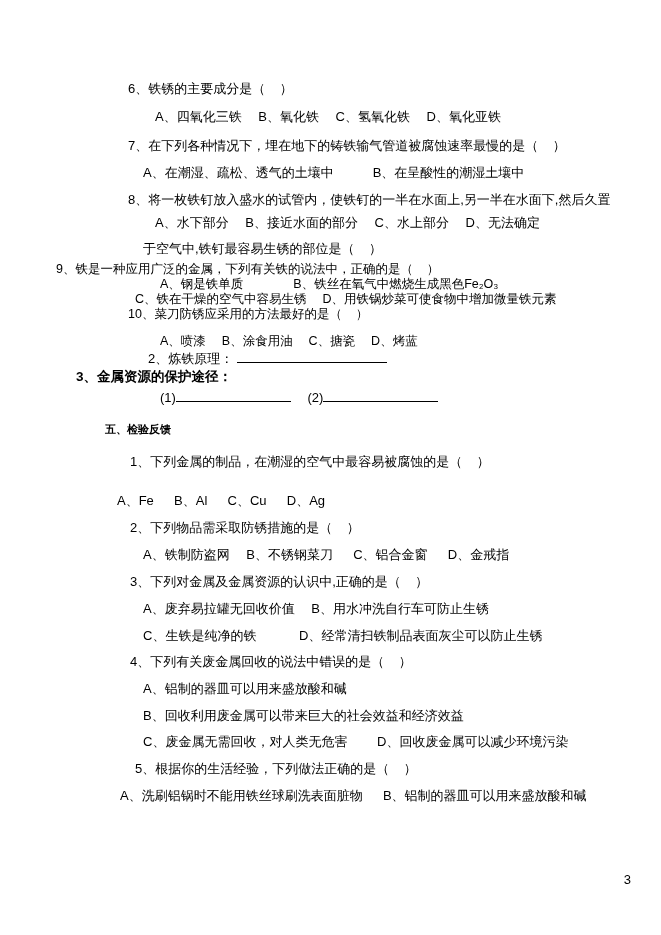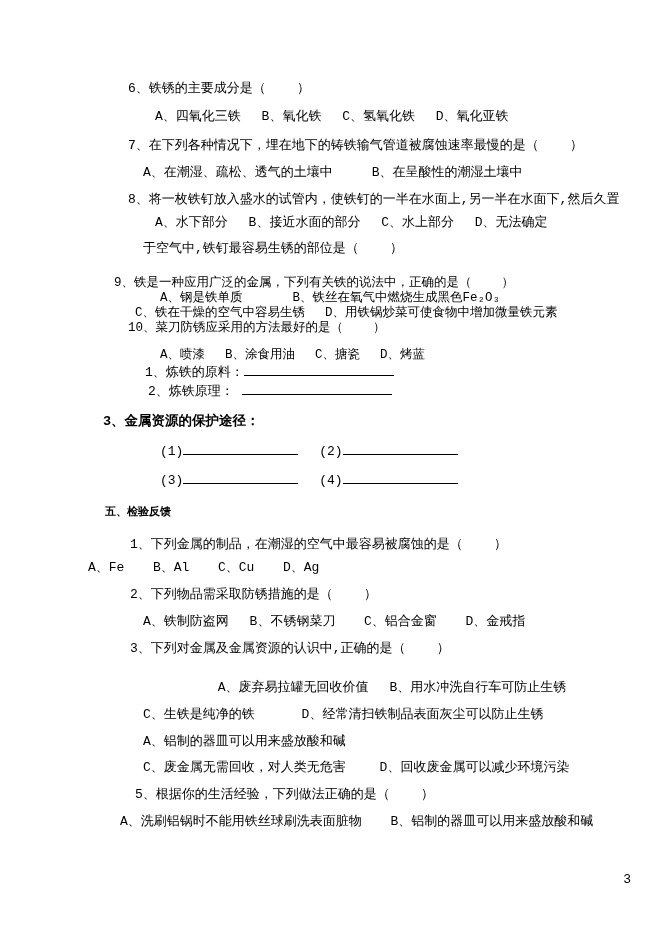--- a/index.html
+++ b/index.html
@@ -7,21 +7,21 @@
     margin: 0;
     padding: 0;
     background: #ffffff;
   }
   .page {
     position: relative;
     width: 661px;
     height: 935px;
     background: #ffffff;
     color: #000000;
-    font-family: Liberation Mono, monospace;
+    font-family: Liberation Sans, sans-serif;
     overflow: hidden;
   }
   .doc-body {
     position: absolute;
     top: 80px;
     left: 0;
     right: 20px;
   }
   .line {
     font-size: 13px;
@@ -62,37 +62,37 @@
 
 <div class="page">
   <div class="doc-body">
       <div class="line" style="padding-left: 128px; margin-top: 0px;"><span>6、铁锈的主要成分是（    ）</span></div>
       <div class="line" style="padding-left: 155px; margin-top: 11px;"><span>A、四氧化三铁　 B、氧化铁　 C、氢氧化铁 　D、氧化亚铁</span></div>
       <div class="line" style="padding-left: 128px; margin-top: 12px;"><span>7、在下列各种情况下，埋在地下的铸铁输气管道被腐蚀速率最慢的是（    ）</span></div>
       <div class="line" style="padding-left: 143px; margin-top: 10px;"><span>A、在潮湿、疏松、透气的土壤中　　　B、在呈酸性的潮湿土壤中</span></div>
       <div class="line" style="padding-left: 128px; margin-top: 10px;"><span>8、将一枚铁钉放入盛水的试管内，使铁钉的一半在水面上,另一半在水面下,然后久置</span></div>
       <div class="line" style="padding-left: 155px; margin-top: 6px;"><span>A、水下部分　 B、接近水面的部分 　C、水上部分 　D、无法确定</span></div>
       <div class="line" style="padding-left: 143px; margin-top: 9px;"><span>于空气中,铁钉最容易生锈的部位是（    ）</span></div>
-      <div class="line tight" style="padding-left: 114px; margin-top: 19px;"><span>9、铁是一种应用广泛的金属，下列有关铁的说法中，正确的是（    ）</span></div>
+      <div class="line tight" style="padding-left: 56px; margin-top: 5px;"><span>9、铁是一种应用广泛的金属，下列有关铁的说法中，正确的是（    ）</span></div>
       <div class="line tight" style="padding-left: 160px; margin-top: 0px;"><span>A、钢是铁单质　　　　B、铁丝在氧气中燃烧生成黑色Fe₂O₃</span></div>
       <div class="line tight" style="padding-left: 135px; margin-top: 0px;"><span>C、铁在干燥的空气中容易生锈 　D、用铁锅炒菜可使食物中增加微量铁元素</span></div>
       <div class="line tight" style="padding-left: 128px; margin-top: 0px;"><span>10、菜刀防锈应采用的方法最好的是（    ）</span></div>
       <div class="line tight" style="padding-left: 160px; margin-top: 12px;"><span>A、喷漆 　B、涂食用油 　C、搪瓷 　D、烤蓝</span></div>
-      <div class="line" style="padding-left: 145px; margin-top: 0px;"><span>1、炼铁的原料：</span><span class="blank" style="width: 150px;"></span></div>
       <div class="line" style="padding-left: 148px; margin-top: 1px;"><span>2、炼铁原理： </span><span class="blank" style="width: 150px;"></span></div>
-      <div class="line bold" style="padding-left: 103px; margin-top: 13px;"><span>3、金属资源的保护途径：</span></div>
-      <div class="line" style="padding-left: 160px; margin-top: 11px;"><span>(1)</span><span class="blank" style="width: 115px;"></span><span>　 (2)</span><span class="blank" style="width: 115px;"></span></div>
-      <div class="line" style="padding-left: 160px; margin-top: 11px;"><span>(3)</span><span class="blank" style="width: 115px;"></span><span>　 (4)</span><span class="blank" style="width: 115px;"></span></div>
+      <div class="line bold" style="padding-left: 76px; margin-top: 1px;"><span>3、金属资源的保护途径：</span></div>
+      <div class="line" style="padding-left: 160px; margin-top: 3px;"><span>(1)</span><span class="blank" style="width: 115px;"></span><span>　 (2)</span><span class="blank" style="width: 115px;"></span></div>
       <div class="line heading" style="padding-left: 105px; margin-top: 13px;"><span>五、检验反馈</span></div>
       <div class="line" style="padding-left: 130px; margin-top: 14px;"><span>1、下列金属的制品，在潮湿的空气中最容易被腐蚀的是（    ）</span></div>
-      <div class="line" style="padding-left: 88px; margin-top: 6px;"><span>A、Fe 　 B、Al 　 C、Cu 　 D、Ag</span></div>
+      <div class="line" style="padding-left: 117px; margin-top: 22px;"><span>A、Fe 　 B、Al 　 C、Cu 　 D、Ag</span></div>
       <div class="line" style="padding-left: 130px; margin-top: 10px;"><span>2、下列物品需采取防锈措施的是（    ）</span></div>
       <div class="line" style="padding-left: 143px; margin-top: 10px;"><span>A、铁制防盗网 　B、不锈钢菜刀 　 C、铝合金窗 　 D、金戒指</span></div>
       <div class="line" style="padding-left: 130px; margin-top: 10px;"><span>3、下列对金属及金属资源的认识中,正确的是（    ）</span></div>
-      <div class="line" style="padding-left: 143px; margin-top: 22px; text-align: center;"><span>A、废弃易拉罐无回收价值　 B、用水冲洗自行车可防止生锈</span></div>
+      <div class="line" style="padding-left: 143px; margin-top: 10px;"><span>A、废弃易拉罐无回收价值　 B、用水冲洗自行车可防止生锈</span></div>
       <div class="line" style="padding-left: 143px; margin-top: 10px;"><span>C、生铁是纯净的铁　　　 D、经常清扫铁制品表面灰尘可以防止生锈</span></div>
+      <div class="line" style="padding-left: 130px; margin-top: 9px;"><span>4、下列有关废金属回收的说法中错误的是（    ）</span></div>
       <div class="line" style="padding-left: 143px; margin-top: 10px;"><span>A、铝制的器皿可以用来盛放酸和碱</span></div>
+      <div class="line" style="padding-left: 143px; margin-top: 10px;"><span>B、回收利用废金属可以带来巨大的社会效益和经济效益</span></div>
       <div class="line" style="padding-left: 143px; margin-top: 9px;"><span>C、废金属无需回收，对人类无危害 　　D、回收废金属可以减少环境污染</span></div>
       <div class="line" style="padding-left: 135px; margin-top: 10px;"><span>5、根据你的生活经验，下列做法正确的是（    ）</span></div>
       <div class="line" style="padding-left: 120px; margin-top: 10px;"><span>A、洗刷铝锅时不能用铁丝球刷洗表面脏物 　 B、铝制的器皿可以用来盛放酸和碱</span></div>
     </div>
   <div class="page-number">3</div>
 </div>
 
 </body></html>

